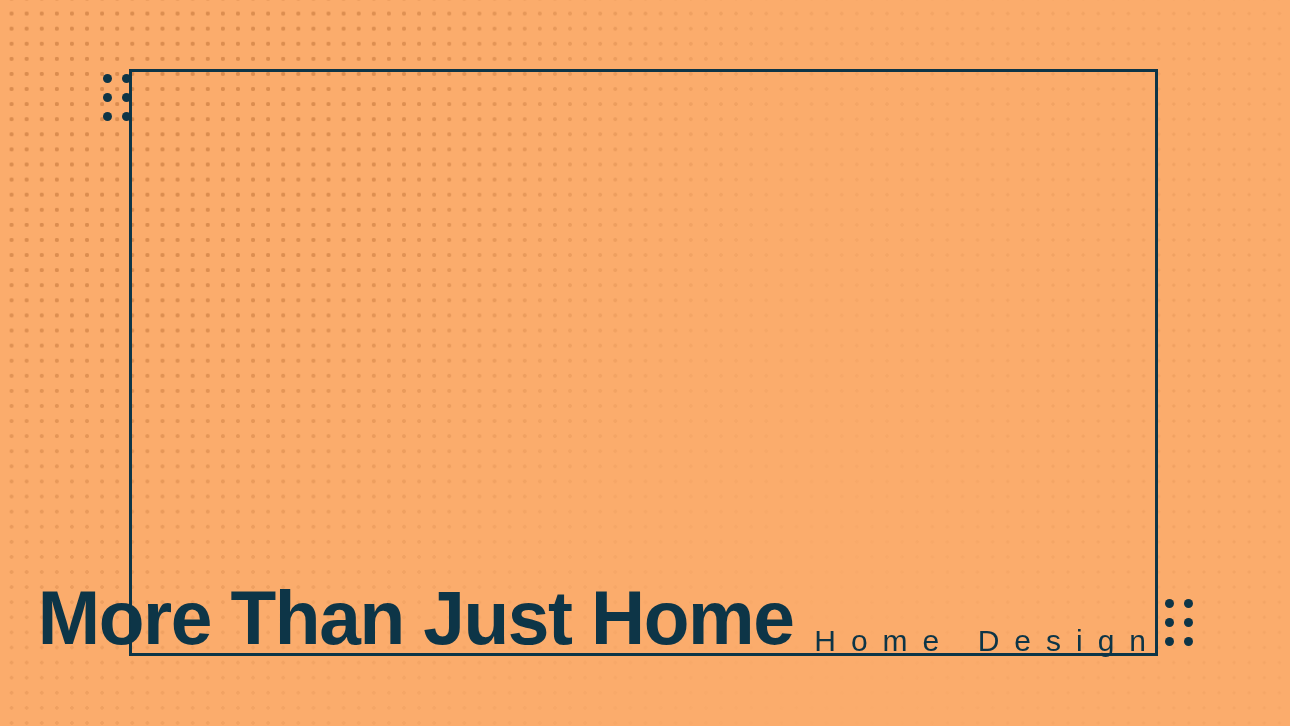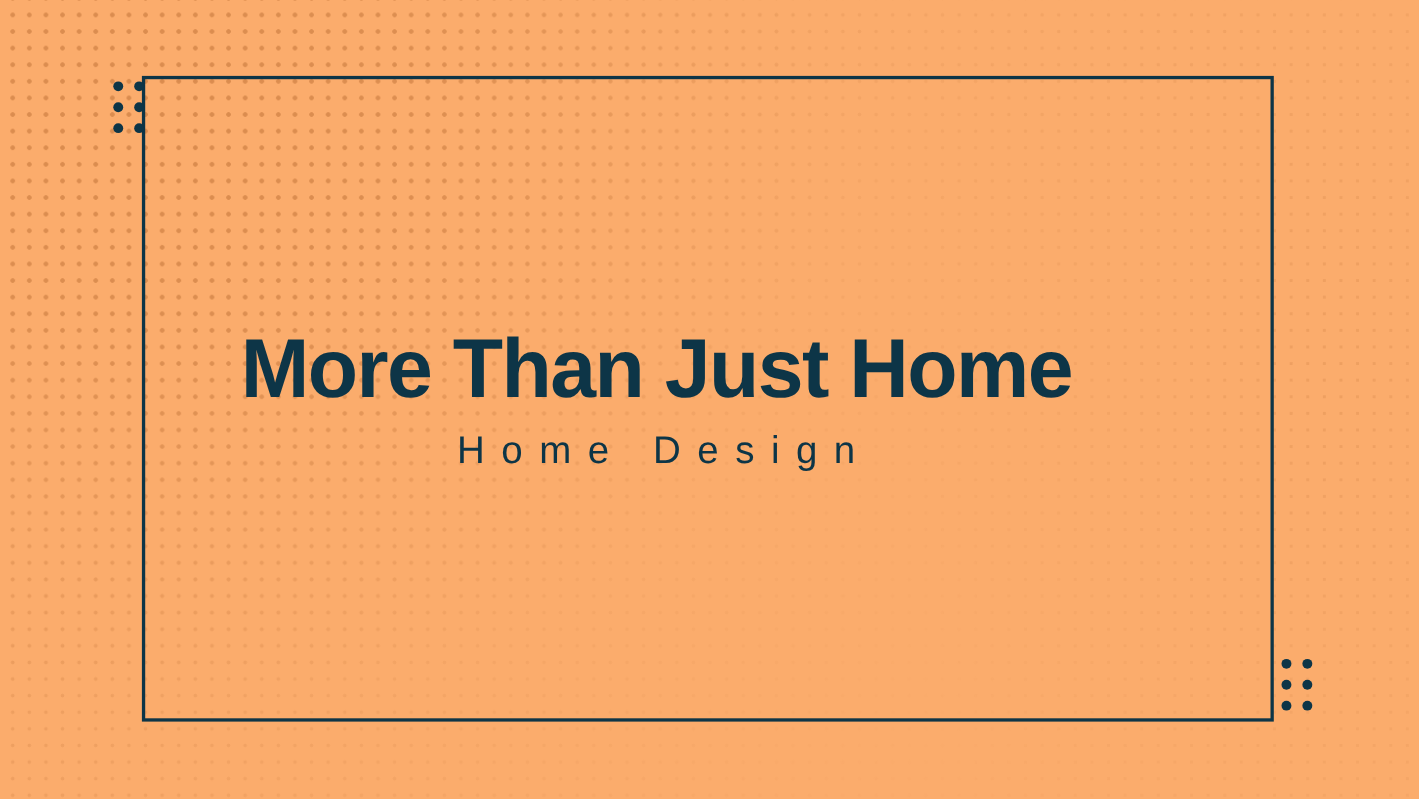--- a/index.html
+++ b/index.html
@@ -104,41 +104,40 @@
   }
 
   
   .text-block {
     position: absolute;
     left: 129px;
     top: 69px;
     width: 935px;
     height: 587px;
     display: flex;
-    flex-direction: column;
-    align-items: center;
+    align-items: flex-end;
     justify-content: center;
     text-align: center;
   }
 
   .slide-title {
     font-family: "Liberation Sans", sans-serif;
     font-size: 76px;
     font-weight: 700;
     color: #0d3547;
     letter-spacing: -1.4px;
     line-height: 1.0;
     margin: 0;
     white-space: nowrap;
     transform: scaleX(0.985);
   }
 
   .slide-subtitle {
     font-family: "Liberation Sans", sans-serif;
-    font-size: 35px;
+    font-size: 30px;
     font-weight: 400;
     color: #0d3547;
     letter-spacing: 15px;
     line-height: 1.0;
     margin: 18px 0 0 0;
     white-space: nowrap;
     
     padding-left: 15px;
   }
 </style>

